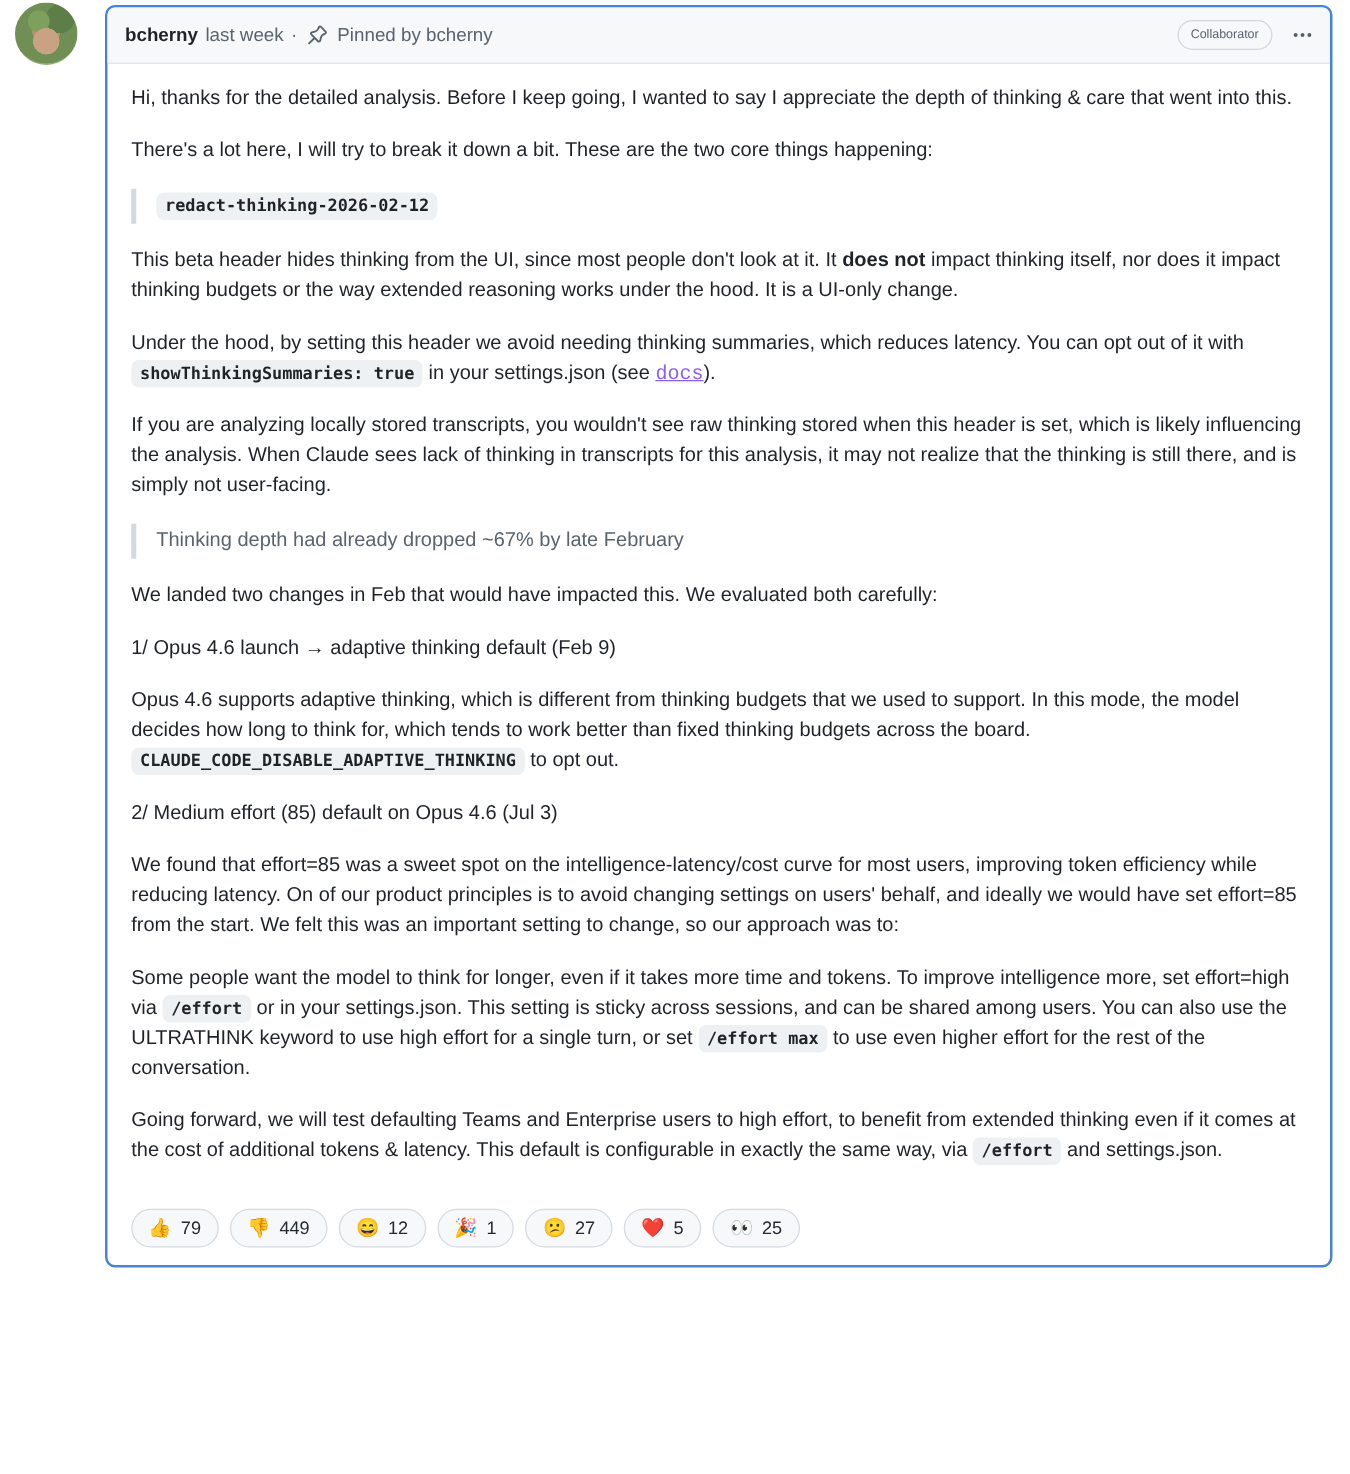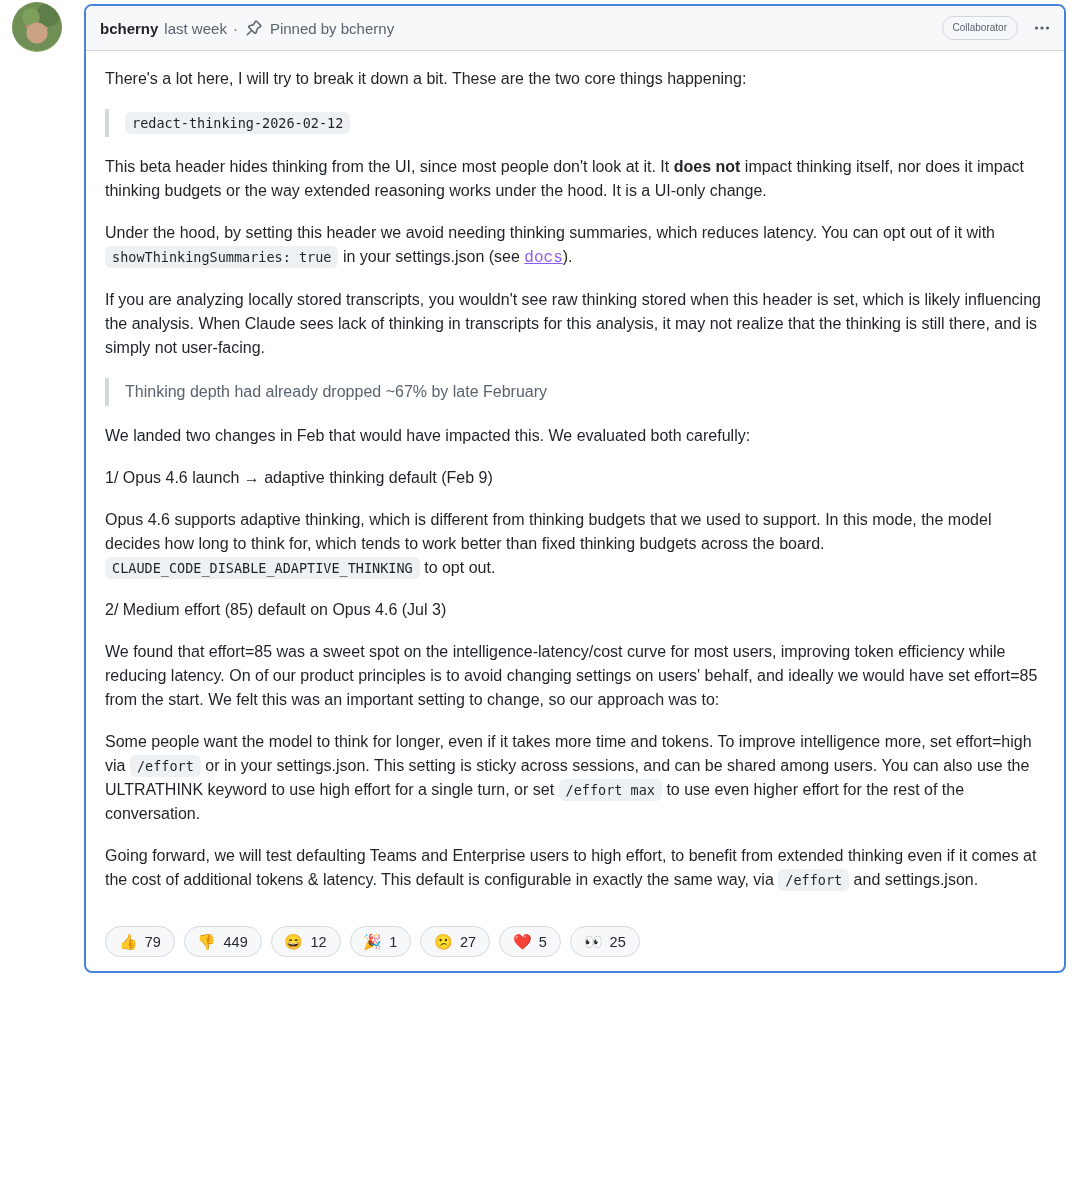--- a/index.html
+++ b/index.html
@@ -37,21 +37,21 @@
   .kebab { display: inline-flex; margin-left: 10px; cursor: pointer; }
 
   
   .comment-body { padding: 16px 19px 10px 19px; font-size: 16px; line-height: 24px; color: #1f2328; }
   .comment-body p { margin: 0 0 18px 0; }
   .comment-body blockquote {
     margin: 0 0 18px 0; padding: 2px 0 2px 16px; border-left: 4px solid #d4d9de; color: #59636e;
   }
   .comment-body code {
     font-family: "DejaVu Sans Mono", monospace; font-size: 13.5px;
-    background: #eef1f4; border-radius: 6px; padding: 3px 7px; color: #1f2328;
+    background: #eef1f4; border-radius: 6px; padding: 3px 7px; color: #1f2328; font-weight: bold;
   }
   .comment-body blockquote code { color: #1f2328; }
   .comment-body a { color: #8b5cf6; text-decoration: underline; cursor: pointer; font-family: Liberation Mono, monospace; }
   .comment-body ol { margin: 0 0 18px 0; padding-left: 42px; }
   .comment-body ol li { margin: 0 0 5px 0; }
   .bold-seg { font-weight: 700; }
 
   
   .reaction-bar { display: flex; gap: 9px; padding: 6px 0 14px 0; }
   .reaction-pill {
@@ -110,20 +110,21 @@
       <span class="kebab">
         <svg width="16" height="16" viewBox="0 0 16 16" fill="#57606a">
             <circle cx="2.5" cy="8" r="1.6"></circle>
             <circle cx="8" cy="8" r="1.6"></circle>
             <circle cx="13.5" cy="8" r="1.6"></circle>
           </svg>
       </span>
     </div>
 
     <div class="comment-body" id="comment-body">
+        <p><span>Hi, thanks for the detailed analysis. Before I keep going, I wanted to say I appreciate the depth of thinking &amp; care that went into this.</span></p>
         <p><span>There's a lot here, I will try to break it down a bit. These are the two core things happening:</span></p>
         <blockquote><code>redact-thinking-2026-02-12</code></blockquote>
         <p><span>This beta header hides thinking from the UI, since most people don't look at it. It </span><span class="bold-seg">does not</span><span> impact thinking itself, nor does it impact thinking budgets or the way extended reasoning works under the hood. It is a UI-only change.</span></p>
         <p><span>Under the hood, by setting this header we avoid needing thinking summaries, which reduces latency. You can opt out of it with </span><code>showThinkingSummaries: true</code><span> in your settings.json (see </span><a>docs</a><span>).</span></p>
         <p><span>If you are analyzing locally stored transcripts, you wouldn't see raw thinking stored when this header is set, which is likely influencing the analysis. When Claude sees lack of thinking in transcripts for this analysis, it may not realize that the thinking is still there, and is simply not user-facing.</span></p>
         <blockquote><span>Thinking depth had already dropped ~67% by late February</span></blockquote>
         <p><span>We landed two changes in Feb that would have impacted this. We evaluated both carefully:</span></p>
         <p><span>1/ Opus 4.6 launch → adaptive thinking default (Feb 9)</span></p>
         <p><span>Opus 4.6 supports adaptive thinking, which is different from thinking budgets that we used to support. In this mode, the model decides how long to think for, which tends to work better than fixed thinking budgets across the board. </span><code>CLAUDE_CODE_DISABLE_ADAPTIVE_THINKING</code><span> to opt out.</span></p>
         <p><span>2/ Medium effort (85) default on Opus 4.6 (Jul 3)</span></p>

